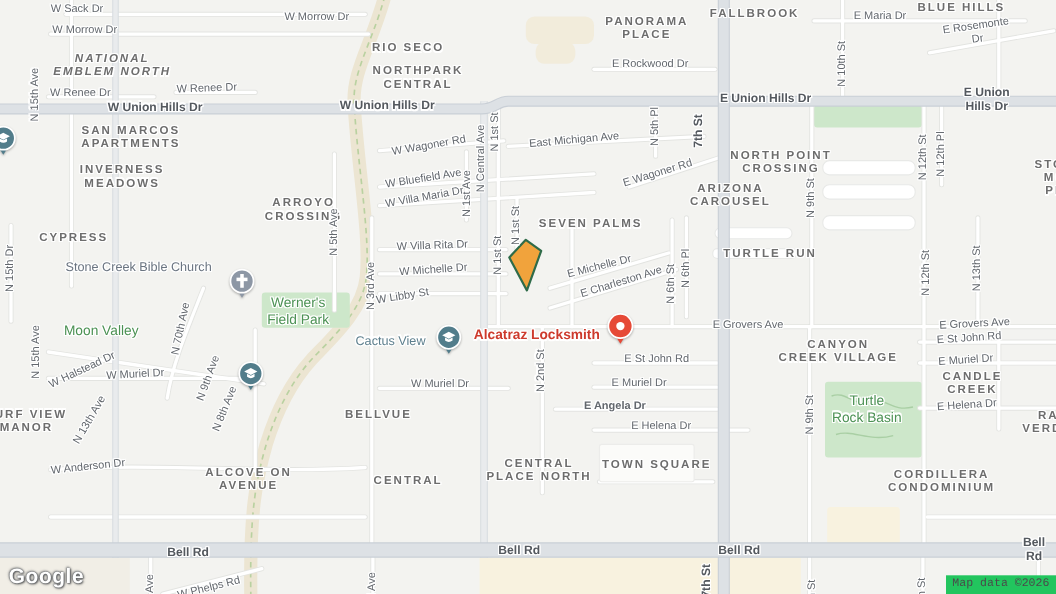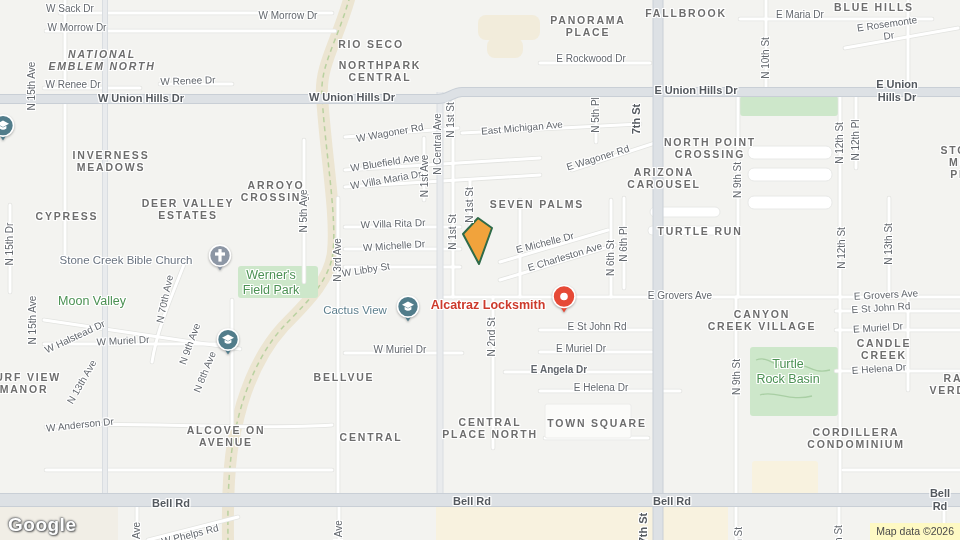--- a/index.html
+++ b/index.html
@@ -15,22 +15,22 @@
   .st{font-size:10px;color:#62676d;}
   .stB{font-size:11px;font-weight:600;color:#54595f;}
   .pk{font-size:12.5px;color:#4b9153;}
   .poi{font-size:11.5px;color:#5d7f8d;}
   .poiGray{font-size:11.5px;color:#6a7480;}
   .red{font-size:12.5px;font-weight:600;color:#cd3a2c;}
   .icon{position:absolute;transform:translate(-50%,-58%);filter:drop-shadow(0 1px 1px rgba(0,0,0,.3));}
   #glogo{position:absolute;left:8px;top:514px;font-size:19px;font-weight:700;color:#fff;
          letter-spacing:.5px;
          text-shadow:0 0 1px #5f6368,0 0 2px #5f6368,1px 1px 2px rgba(68,68,68,.9),-1px -1px 2px rgba(120,120,120,.6);}
-  #copyr{position:absolute;right:0;bottom:0;background:#fef9c3;color:#4a4a4a;
-         font-size:10.5px;padding:2px 6px 3px 6px;}
+  #copyr{position:absolute;right:0;bottom:0;background:#22c55e;color:#4a4a4a;
+         font-size:10.5px;padding:2px 6px 3px 6px;font-family:Liberation Mono, monospace;}
 </style>
 </head>
 <body>
 
 <div id="map">
 
   <svg id="roads" width="960" height="540" viewBox="0 0 960 540">
 
     <rect x="436" y="507" width="292" height="33" fill="#F8F2DF"></rect>
     <rect x="0" y="507" width="118" height="33" fill="#F1EEE6"></rect>
@@ -136,25 +136,25 @@
       <path d="M0,500 H960" stroke="#C9CFD6" stroke-width="14"></path>
       <path d="M0,500 H960" stroke="#DDE1E5" stroke-width="12"></path>
     </g>
 
     <polygon points="478,218 463,234 479,264 492,228" fill="#F1A33C" stroke="#2F6B49" stroke-width="2" stroke-linejoin="round"></polygon>
   </svg>
 
   <div id="labels">
       <div class="lbl nb" style="left: 102px; top: 60px; transform: translate(-50%, -50%) rotate(0deg); font-style: italic;">NATIONAL
 EMBLEM NORTH</div>
+      <div class="lbl nb" style="left: 119px; top: 125px; transform: translate(-50%, -50%) rotate(0deg);">SAN MARCOS
+APARTMENTS</div>
       <div class="lbl nb" style="left: 111px; top: 161px; transform: translate(-50%, -50%) rotate(0deg);">INVERNESS
 MEADOWS</div>
       <div class="lbl nb" style="left: 67px; top: 216px; transform: translate(-50%, -50%) rotate(0deg);">CYPRESS</div>
-      <div class="lbl nb" style="left: 188px; top: 209px; transform: translate(-50%, -50%) rotate(0deg);">DEER VALLEY
-ESTATES</div>
       <div class="lbl nb" style="left: 276px; top: 170px; transform: translate(-50%, -50%) rotate(0deg); margin-top: 21px;">ARROYO
 CROSSING</div>
       <div class="lbl nb" style="left: 380px; top: 71px; transform: translate(-50%, -50%) rotate(0deg);">NORTHPARK
 CENTRAL</div>
       <div class="lbl nb" style="left: 371px; top: 9px; transform: translate(-50%, -50%) rotate(0deg); margin-top: 35px;">RIO SECO</div>
       <div class="lbl nb" style="left: 588px; top: 26px; transform: translate(-50%, -50%) rotate(0deg);">PANORAMA
 PLACE</div>
       <div class="lbl nb" style="left: 686px; top: 13px; transform: translate(-50%, -50%) rotate(0deg);">FALLBROOK</div>
       <div class="lbl nb" style="left: 874px; top: 7px; transform: translate(-50%, -50%) rotate(0deg);">BLUE HILLS</div>
       <div class="lbl nb" style="left: 710px; top: 148px; transform: translate(-50%, -50%) rotate(0deg);">NORTH POINT
@@ -180,21 +180,21 @@
       <div class="lbl nb" style="left: 963px; top: 150px; transform: translate(-50%, -50%) rotate(0deg);">STONE</div>
       <div class="lbl nb" style="left: 984px; top: 162px; transform: translate(-50%, -50%) rotate(0deg);">MOUNTAIN</div>
       <div class="lbl nb" style="left: 986px; top: 174px; transform: translate(-50%, -50%) rotate(0deg);">PRESERVE</div>
       <div class="lbl nb" style="left: 972px; top: 378px; transform: translate(-50%, -50%) rotate(0deg);">RANCHO</div>
       <div class="lbl nb" style="left: 952px; top: 390px; transform: translate(-50%, -50%) rotate(0deg);">VERDE</div>
       <div class="lbl pk" style="left: 92px; top: 301px; transform: translate(-50%, -50%) rotate(0deg);">Moon Valley</div>
       <div class="lbl pk" style="left: 271px; top: 283px; transform: translate(-50%, -50%) rotate(0deg);">Werner's
 Field Park</div>
       <div class="lbl pk" style="left: 788px; top: 372px; transform: translate(-50%, -50%) rotate(0deg);">Turtle
 Rock Basin</div>
-      <div class="lbl poiGray" style="left: 126px; top: 261px; transform: translate(-50%, -50%) rotate(0deg);">Stone Creek Bible Church</div>
+      <div class="lbl poiGray" style="left: 126px; top: 244px; transform: translate(-50%, -50%) rotate(0deg);">Stone Creek Bible Church</div>
       <div class="lbl poi" style="left: 355px; top: 311px; transform: translate(-50%, -50%) rotate(0deg); text-align: right;">Cactus View</div>
       <div class="lbl red" style="left: 488px; top: 305px; transform: translate(-50%, -50%) rotate(0deg);">Alcatraz Locksmith</div>
       <div class="lbl st" style="left: 70px; top: 9px; transform: translate(-50%, -50%) rotate(0deg);">W Sack Dr</div>
       <div class="lbl st" style="left: 77px; top: 28px; transform: translate(-50%, -50%) rotate(0deg);">W Morrow Dr</div>
       <div class="lbl st" style="left: 288px; top: 16px; transform: translate(-50%, -50%) rotate(0deg);">W Morrow Dr</div>
       <div class="lbl st" style="left: 800px; top: 15px; transform: translate(-50%, -50%) rotate(0deg);">E Maria Dr</div>
       <div class="lbl st" style="left: 888px; top: 30px; transform: translate(-50%, -50%) rotate(-8deg);">E Rosemonte Dr</div>
       <div class="lbl st" style="left: 73px; top: 85px; transform: translate(-50%, -50%) rotate(0deg);">W Renee Dr</div>
       <div class="lbl st" style="left: 188px; top: 81px; transform: translate(-50%, -50%) rotate(-2deg);">W Renee Dr</div>
       <div class="lbl stB" style="left: 141px; top: 98px; transform: translate(-50%, -50%) rotate(0deg);">W Union Hills Dr</div>

